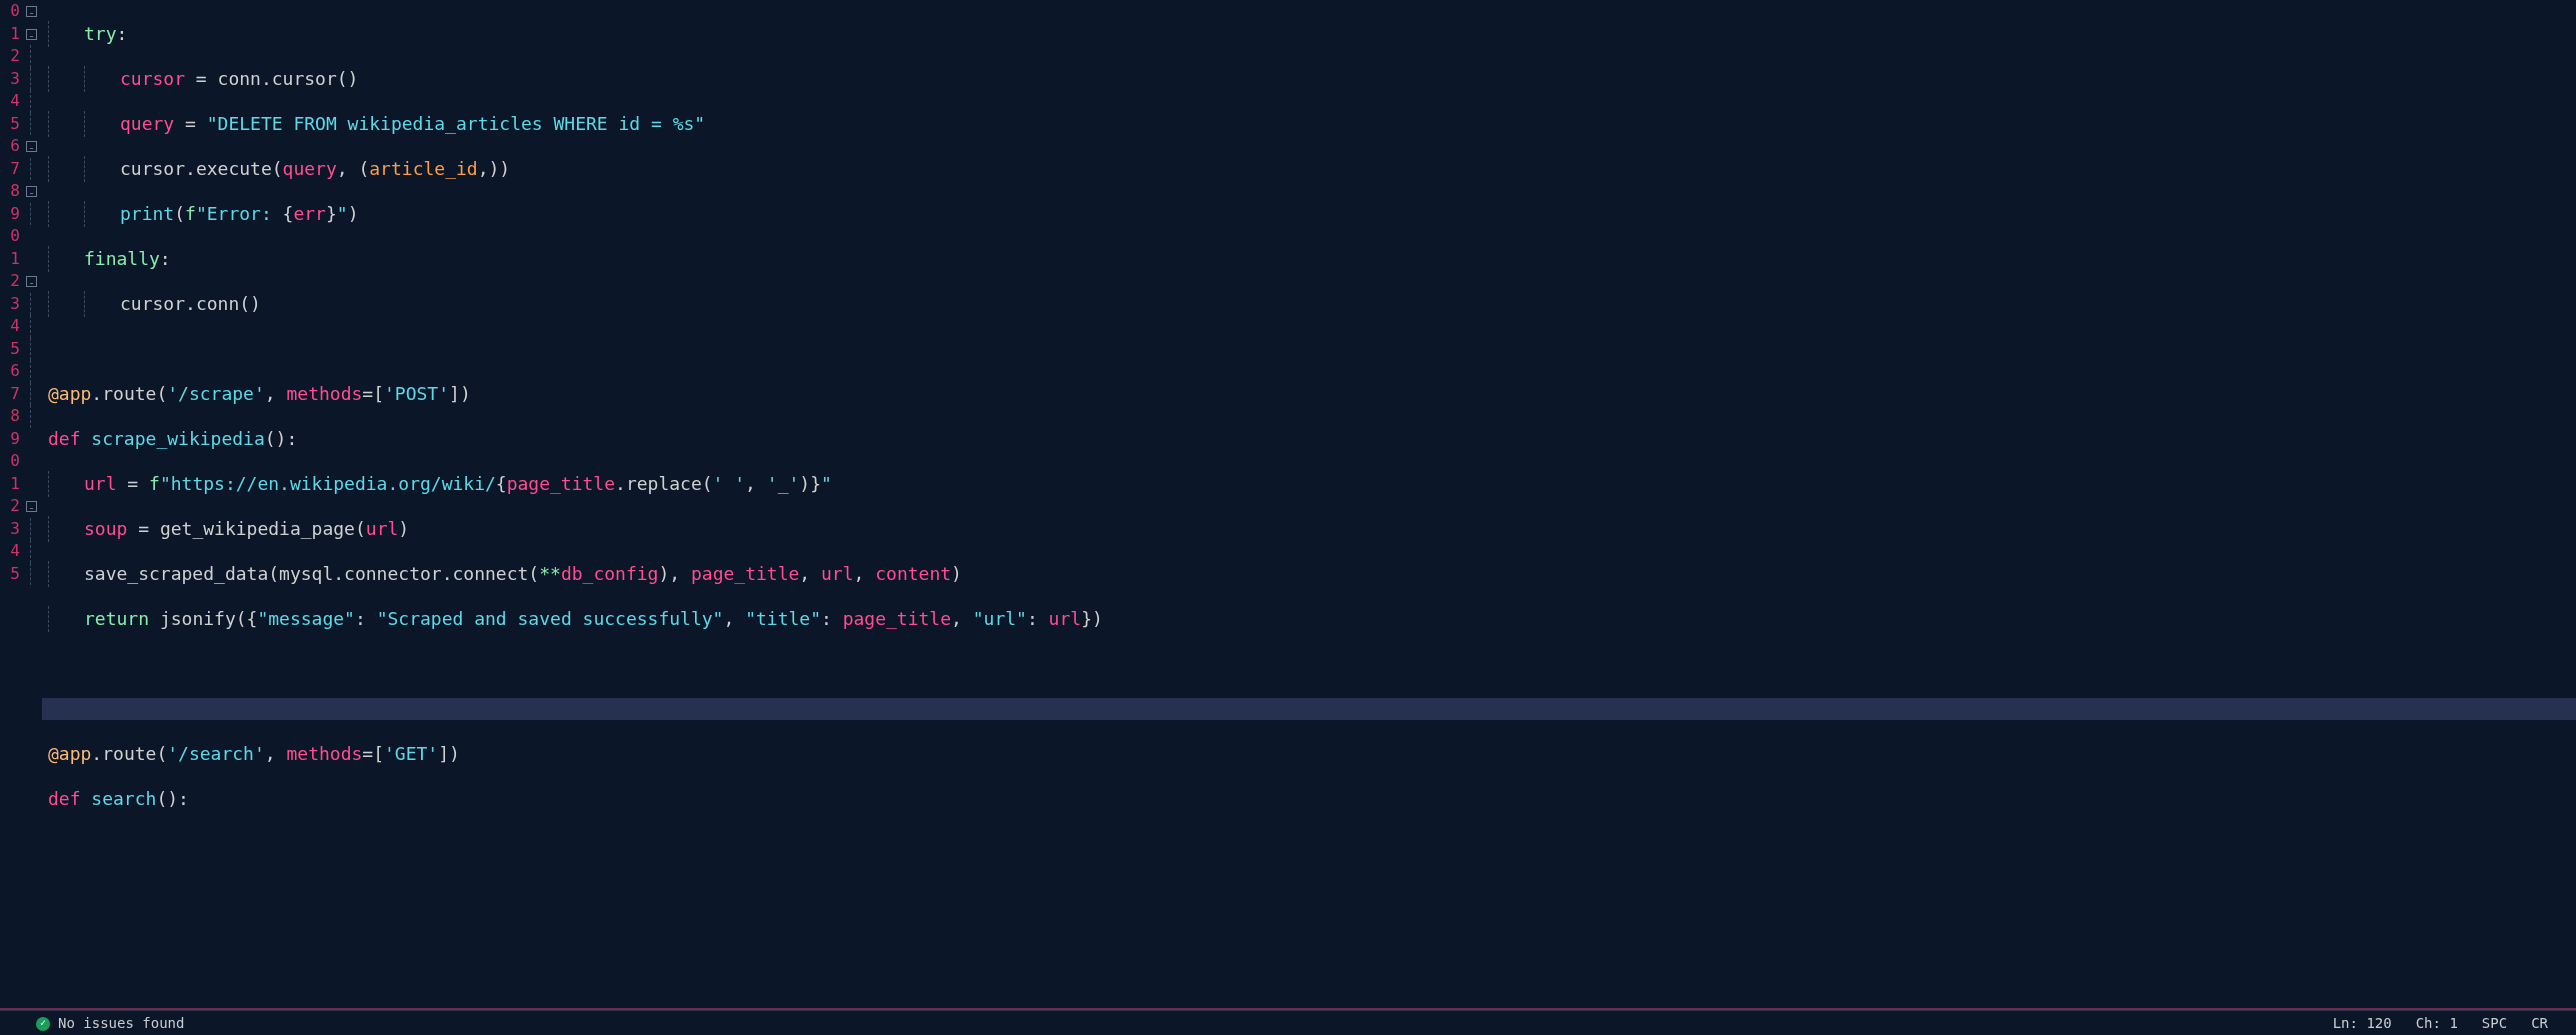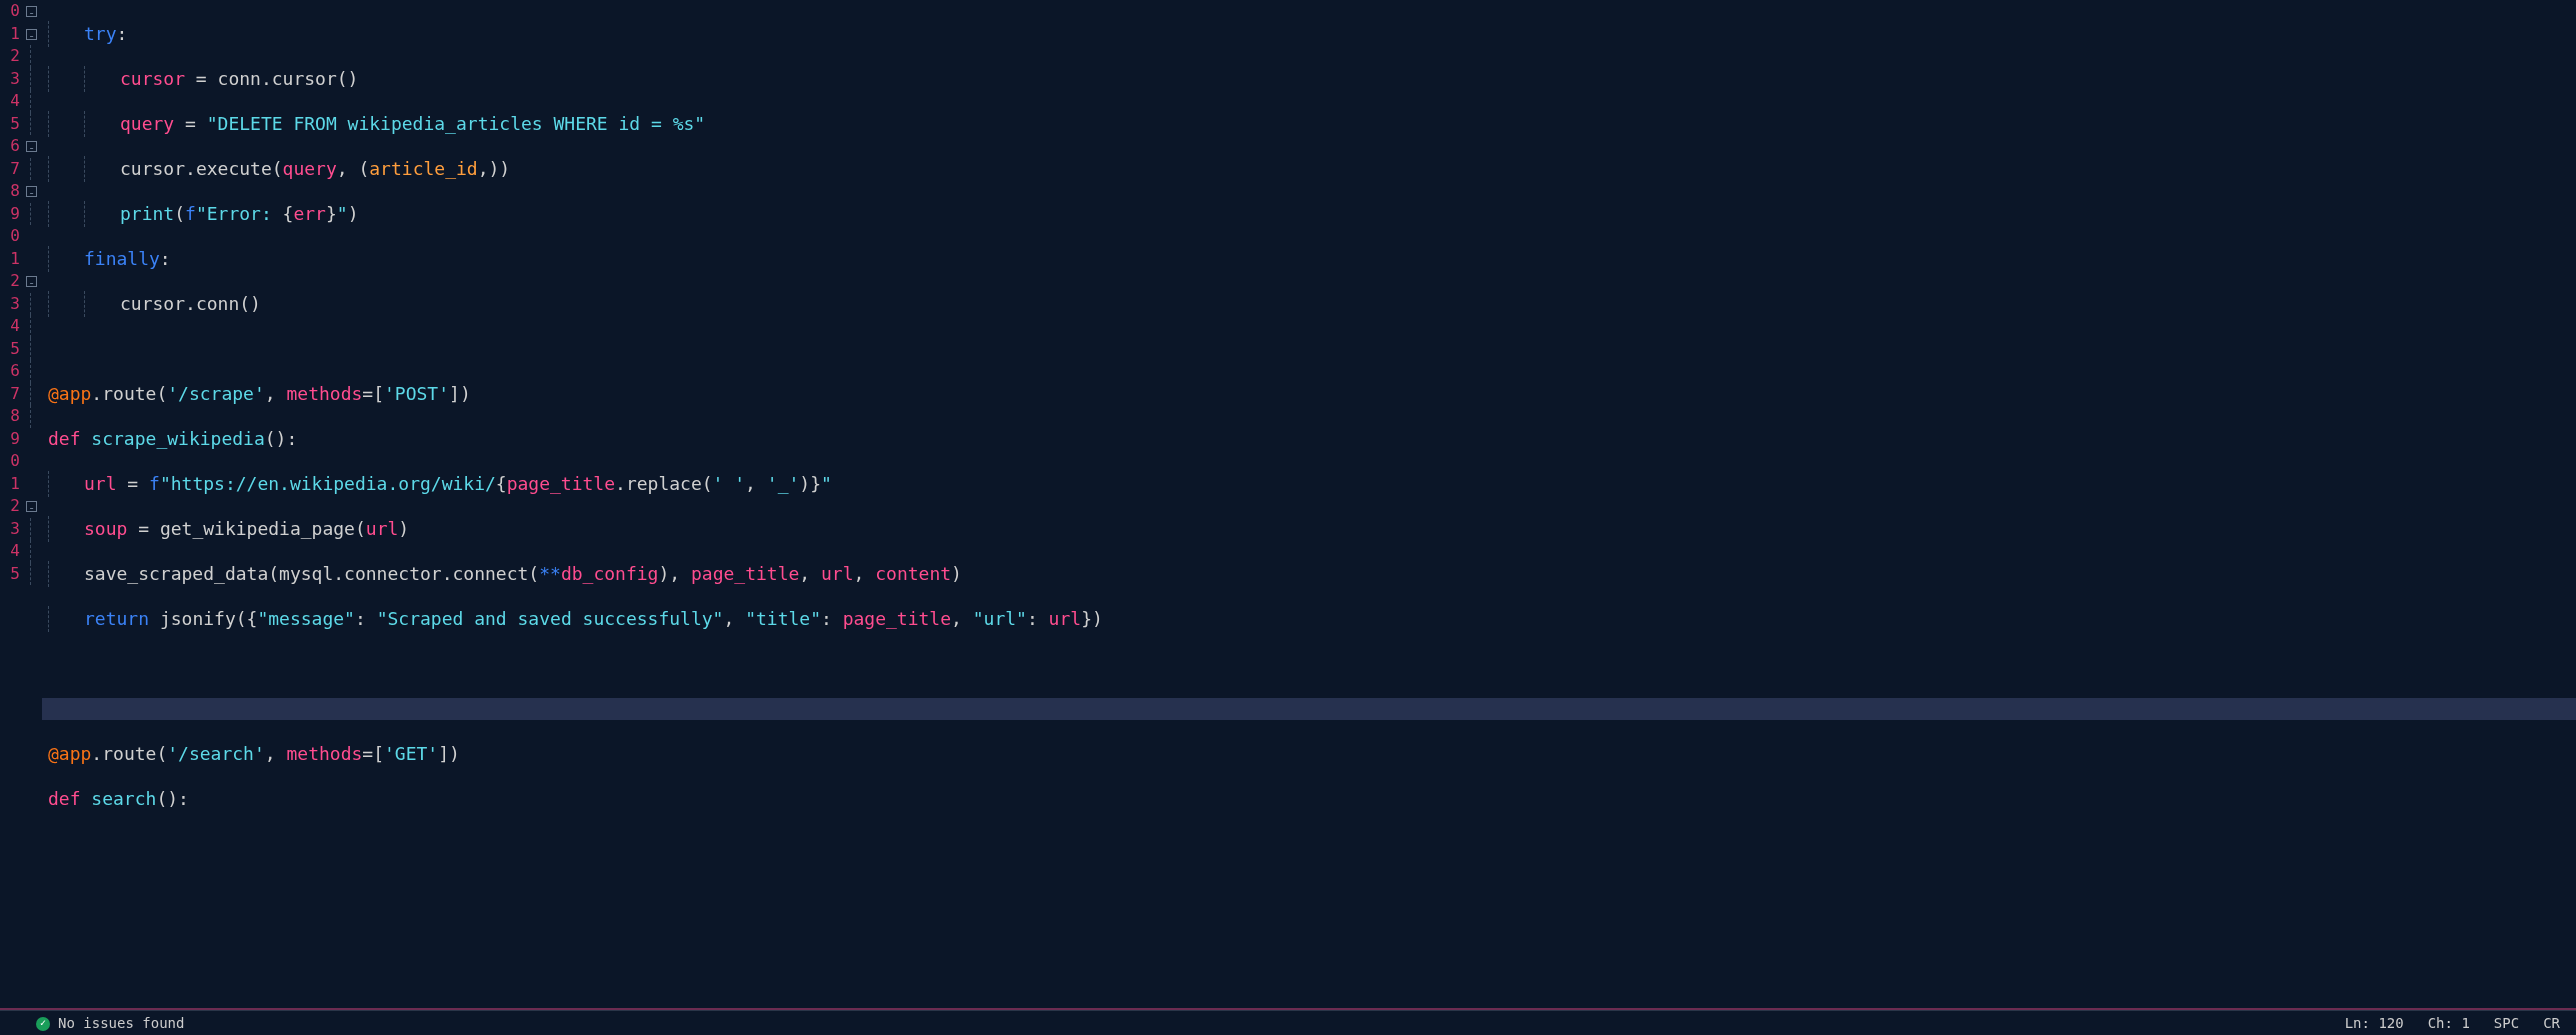--- a/index.html
+++ b/index.html
@@ -76,29 +76,29 @@
   white-space: pre;
   position: relative;
 }
 .row {
   height: 22.5px;
   padding-left: 6px;
 }
 .row.hl {
   background: #26314f;
 }
-.kw { color: #3b82f6; }
+.kw { color: #86efac; }
 .def { color: #ff4d8f; }
 .fn { color: #5dd9e8; }
 .param { color: #ff9e3d; }
 .var { color: #ff4d8f; }
 .str { color: #5dd9e8; }
 .str-url { color: #5dd9e8; }
 .punct { color: #d0d0d0; }
-.decorator { color: #f97316; }
+.decorator { color: #fdba74; }
 .w { color: #d0d0d0; }
 
 .status-bar {
   position: absolute;
   bottom: 0;
   left: 0;
   right: 0;
   height: 26px;
   background: #0b1628;
   border-top: 1px solid #2a3548;
@@ -110,21 +110,21 @@
 .status-left {
   display: flex;
   align-items: center;
   padding-left: 36px;
   gap: 8px;
 }
 .status-right {
   margin-left: auto;
   display: flex;
   gap: 24px;
-  padding-right: 16px;
+  padding-right: 28px;
 }
 .check-icon {
   width: 14px;
   height: 14px;
   border-radius: 50%;
   background: #1a9e5a;
   display: inline-flex;
   align-items: center;
   justify-content: center;
   color: white;

